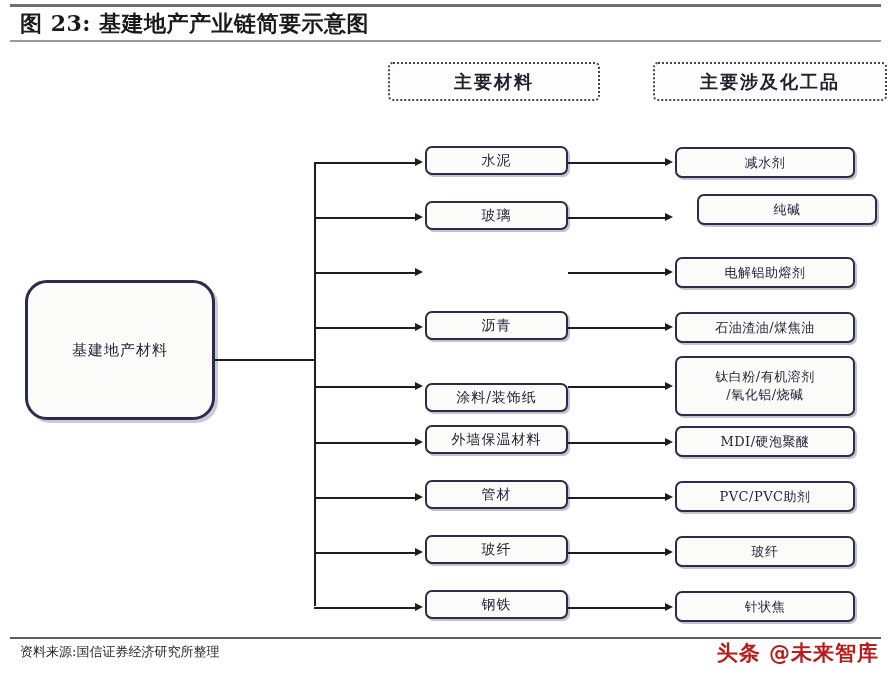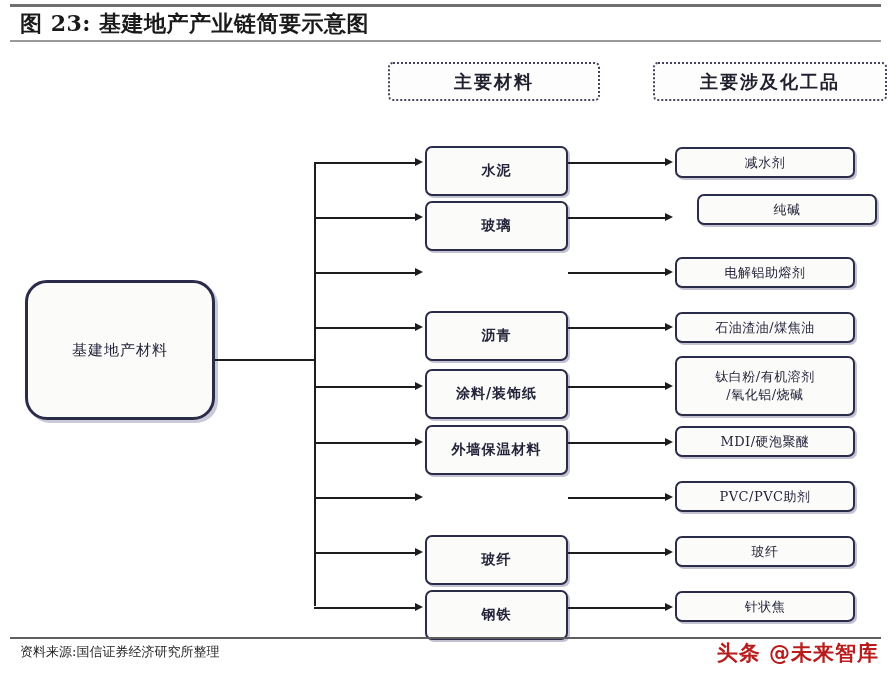--- a/index.html
+++ b/index.html
@@ -77,22 +77,22 @@
     box-shadow:2px 2px 0 rgba(120,120,155,0.45);
   }
   #root-node{
     left:25px;top:280px;width:190px;height:140px;
     border-radius:22px;
     font-size:15px;letter-spacing:1px;
     border-width:3px;
     box-shadow:3px 3px 0 rgba(120,120,155,0.40);
   }
   .mid-node{
-    left:425px;width:143px;height:50px;
-    font-size:14px;letter-spacing:1px;font-weight:bold;
+    left:425px;width:143px;height:29px;
+    font-size:14px;letter-spacing:1px;
   }
   .chem-node{
     left:675px;width:180px;height:31px;
     font-size:13px;letter-spacing:0.5px;
   }
   .chem-node.two-line{
     height:60px;line-height:1.35;
   }
 
   
@@ -145,39 +145,40 @@
 
   <div class="line-h" style="left:314px;top:327px;width:101px;"></div>
   <div class="arrow-head" style="left:415px;top:323px;"></div>
   <div class="node mid-node" style="top:311px;">沥青</div>
   <div class="line-h" style="left:568px;top:327px;width:97px;"></div>
   <div class="arrow-head" style="left:665px;top:323px;"></div>
   <div class="node chem-node" style="top:312px;">石油渣油/煤焦油</div>
 
   <div class="line-h" style="left:314px;top:386px;width:101px;"></div>
   <div class="arrow-head" style="left:415px;top:382px;"></div>
-  <div class="node mid-node" style="top:369px;">涂料/装饰纸</div>
+  <div class="node mid-node" style="top:383px;">涂料/装饰纸</div>
   <div class="line-h" style="left:568px;top:386px;width:97px;"></div>
   <div class="arrow-head" style="left:665px;top:382px;"></div>
   <div class="node chem-node two-line" style="top:356px;">
     <div>
       <div>钛白粉/有机溶剂</div>
       <div>/氧化铝/烧碱</div>
     </div>
   </div>
 
   <div class="line-h" style="left:314px;top:442px;width:101px;"></div>
   <div class="arrow-head" style="left:415px;top:438px;"></div>
   <div class="node mid-node" style="top:425px;">外墙保温材料</div>
   <div class="line-h" style="left:568px;top:442px;width:97px;"></div>
   <div class="arrow-head" style="left:665px;top:438px;"></div>
   <div class="node chem-node" style="top:426px;">MDI/硬泡聚醚</div>
 
   <div class="line-h" style="left:314px;top:497px;width:101px;"></div>
   <div class="arrow-head" style="left:415px;top:493px;"></div>
+  <div class="node mid-node" style="top:480px;">管材</div>
   <div class="line-h" style="left:568px;top:497px;width:97px;"></div>
   <div class="arrow-head" style="left:665px;top:493px;"></div>
   <div class="node chem-node" style="top:481px;">PVC/PVC助剂</div>
 
   <div class="line-h" style="left:314px;top:552px;width:101px;"></div>
   <div class="arrow-head" style="left:415px;top:548px;"></div>
   <div class="node mid-node" style="top:535px;">玻纤</div>
   <div class="line-h" style="left:568px;top:552px;width:97px;"></div>
   <div class="arrow-head" style="left:665px;top:548px;"></div>
   <div class="node chem-node" style="top:536px;">玻纤</div>

